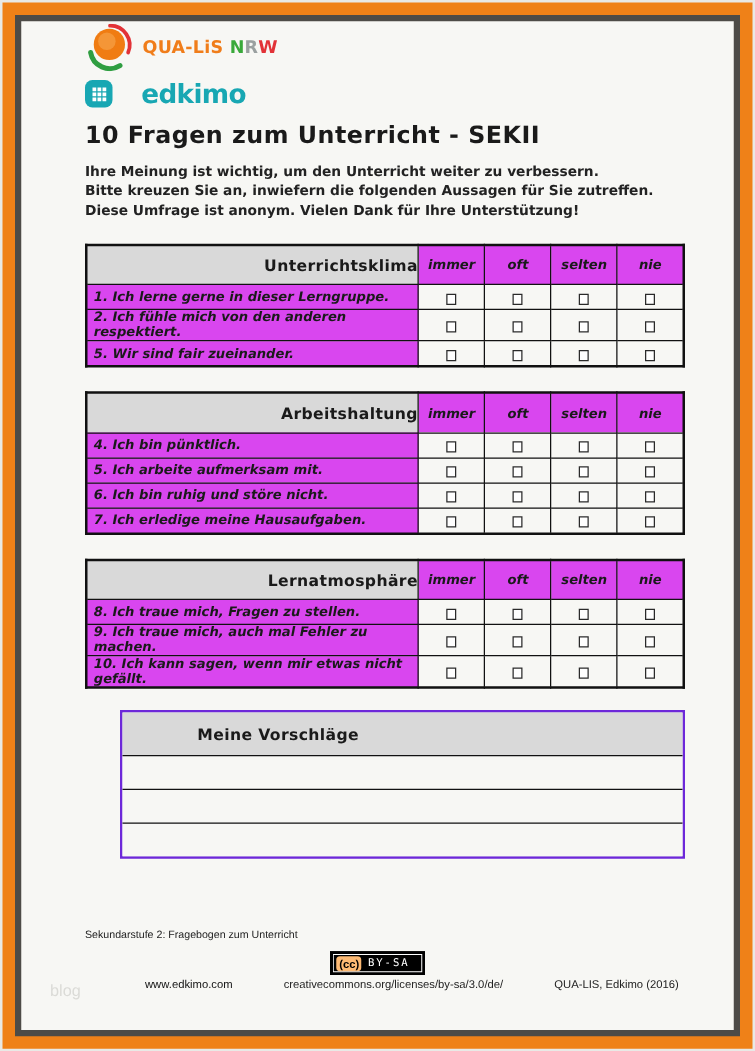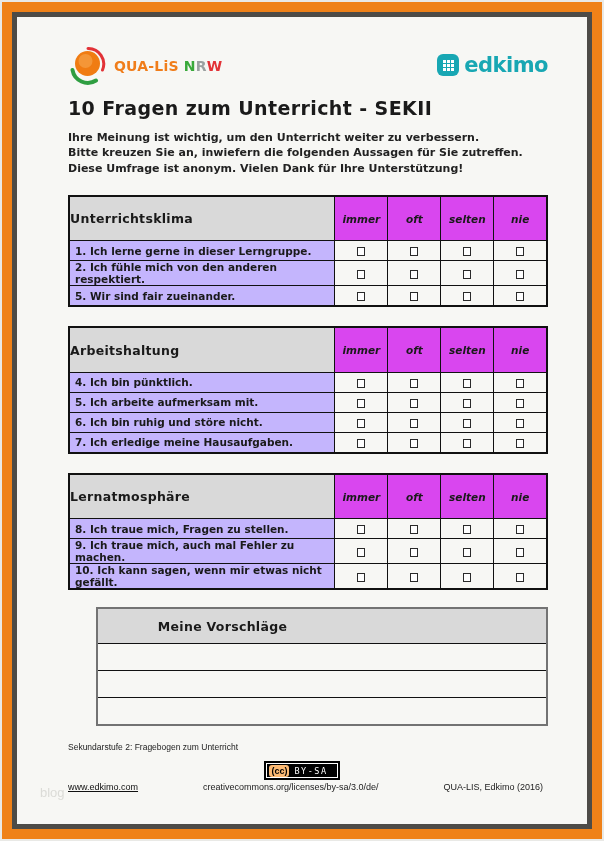--- a/index.html
+++ b/index.html
@@ -6,76 +6,76 @@
   html, body { width: 604px; height: 841px; }
   body { font-family: "DejaVu Sans", sans-serif; color: #1a1a1a; }
 
   .outer   { width: 604px; height: 841px; background: #e9e9e6; padding: 2px; }
   .orange  { width: 100%; height: 100%; background: #ef8118; padding: 10px; }
   .grayfrm { width: 100%; height: 100%; background: #4d4b47; padding: 5px; }
   .page    { width: 100%; height: 100%; background: #f7f7f4; position: relative;
              padding: 30px 39px 0 51px; overflow: hidden; }
 
   
-  .logo-row { display: flex; justify-content: space-between; align-items: flex-start; height: 40px; }
+  .logo-row { display: flex; justify-content: flex-end; align-items: flex-start; height: 40px; flex-direction: column; }
   .qualis { display: flex; align-items: center; gap: 6px; }
   .qualis-text { font-size: 14px; font-weight: bold; letter-spacing: 0.2px; }
   .q-orange { color: #f07d1a; }
   .n-green  { color: #39a93a; }
   .n-gray   { color: #9aa0a0; }
   .n-red    { color: #e23237; }
 
-  .edkimo { display: flex; align-items: center; gap: 5px; margin-top: 6px; }
+  .edkimo { display: flex; align-items: center; gap: 23px; margin-top: 6px; }
   .edk-icon { width: 22px; height: 22px; background: #18a7b3; border-radius: 6px;
               display: flex; align-items: center; justify-content: center; }
   .edk-glyph { width: 3px; height: 3px; background: #fff; margin: -8px 0 0 -8px;
                box-shadow: 0 0 #fff, 4px 0 #fff, 8px 0 #fff,
                            0 4px #fff, 4px 4px #fff, 8px 4px #fff,
                            0 8px #fff, 4px 8px #fff, 8px 8px #fff; }
   .edk-name { font-size: 21px; font-weight: bold; color: #18a7b3; letter-spacing: -0.5px; }
 
   
   .title { font-size: 19px; font-weight: bold; letter-spacing: 0.4px; margin-top: 10px; }
   .intro { margin-top: 11px; }
   .intro div { font-size: 11px; font-weight: bold; line-height: 15.3px; color: #222; }
 
   
   table.survey { width: 100%; border-collapse: collapse; border: 2px solid #111; margin-top: 19px; }
   table.survey th, table.survey td { border: 1px solid #111; }
   th.q-head  { width: 55.6%; background: #d9d9d9; font-size: 12.5px; font-weight: bold;
-               height: 45px; text-align: left; letter-spacing: 0.3px; }
+               height: 32px; text-align: right; letter-spacing: 0.3px; }
   th.opt-head { width: 11.1%; font-size: 10.5px; font-style: italic; font-weight: bold;
                 background: #d946ef; text-align: center; }
-  td.q-cell { font-size: 10.5px; font-weight: bold; height: 18px; padding-left: 5px; background: #c4b5fd; }
+  td.q-cell { font-size: 10.5px; font-weight: bold; height: 18px; padding-left: 5px; background: #d946ef; font-style: italic; }
   td.opt-cell { text-align: center; background: #f7f7f4; }
   .cb { display: inline-block; width: 8px; height: 9px; border: 1.5px solid #2a2a2a;
         background: #fefefe; vertical-align: middle; }
 
   
-  .sugg { border: 2px solid #737373; margin-top: 17px; margin-left: 28px; }
+  .sugg { border: 2px solid #6d28d9; margin-top: 17px; margin-left: 28px; }
   .sugg-head { height: 34px; background: #d9d9d9; display: flex; align-items: center; }
   .sugg-title { width: 55.6%; text-align: center; font-size: 12.5px; font-weight: bold; letter-spacing: 0.3px; }
   .sugg-row { height: 27px; border-top: 1px solid #111; background: #f7f7f4; }
 
   
   .footer-label { position: absolute; left: 51px; bottom: 72px;
                   font-family: "Liberation Sans", sans-serif; font-size: 8.5px; color: #222; }
   .cc-wrap { position: absolute; left: 0; right: 0; bottom: 44px; text-align: center; }
   .cc-badge { display: inline-flex; align-items: center; gap: 5px; background: #000;
               border: 2px solid #000; box-shadow: inset 0 0 0 1px #fff;
               padding: 2px 10px 2px 3px; height: 19px; }
   .cc-circ { background: #fdba74; color: #000; border-radius: 3px; font-size: 9px; font-weight: bold;
              padding: 0 2px; line-height: 12px; font-family: "Liberation Sans", sans-serif; }
   .cc-lic { color: #fff; font-family: "DejaVu Sans Mono", monospace; font-size: 8.5px;
             letter-spacing: 1.5px; }
   .links-row { position: absolute; left: 51px; right: 44px; bottom: 50px;
                display: flex; justify-content: space-between; align-items: flex-end;
                font-family: "Liberation Sans", sans-serif; font-size: 9px;
                transform: translateY(18px); }
-  .website { text-decoration: underline; color: #111; }
+  .website { color: #111; margin-left: 48px; }
   .license-url, .credits { color: #222; }
 
   .watermark { position: absolute; left: 23px; bottom: 24px; font-size: 13px;
                color: #dbdbd7; font-family: "Liberation Sans", sans-serif; }
 </style>
 </head>
 <body>
 
 <div class="outer">
  <div class="orange">

